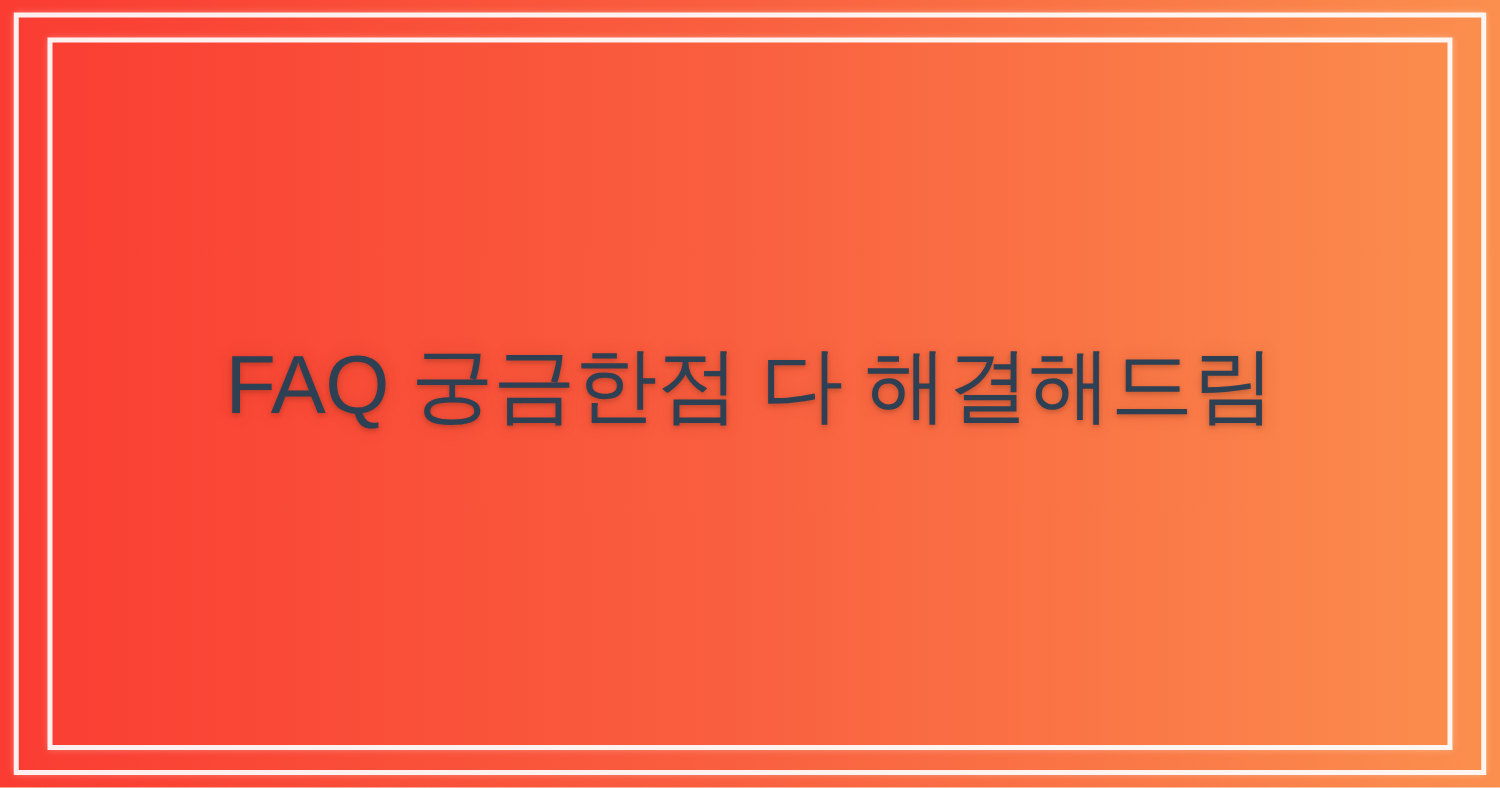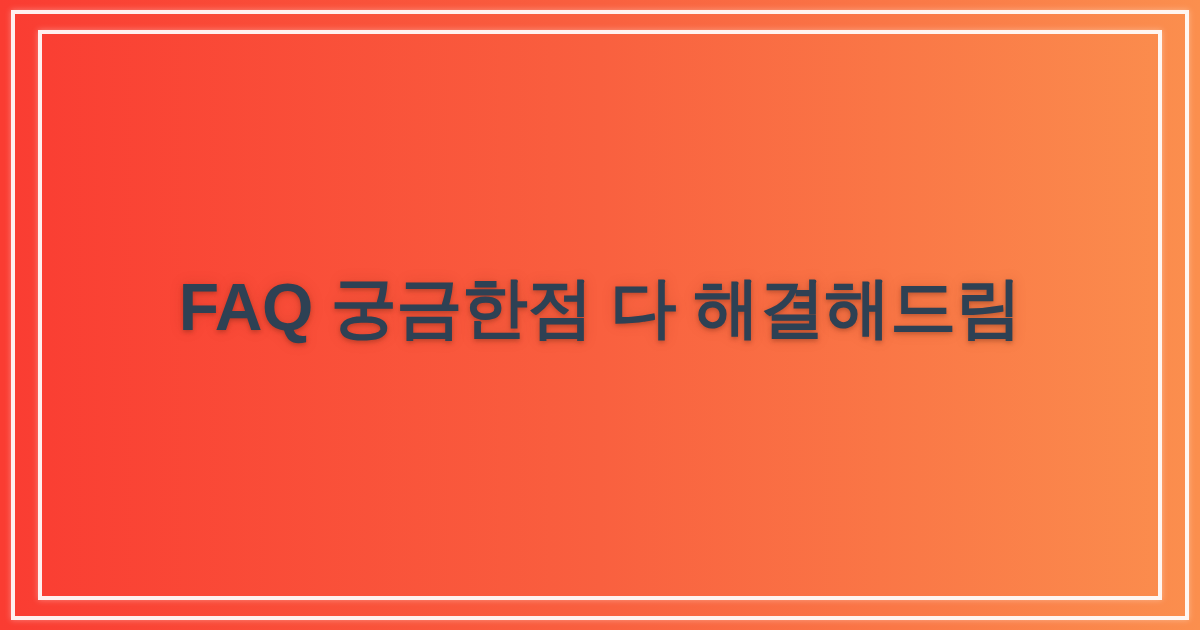--- a/index.html
+++ b/index.html
@@ -60,21 +60,21 @@
     justify-content: center;
     padding: 0 90px;
     box-sizing: border-box;
   }
 
   .title {
     margin: 0;
     max-width: 860px;
     text-align: center;
     font-size: 66px;
-    font-weight: 700;
+    font-weight: 400;
     line-height: 1.22;
     letter-spacing: -0.5px;
     color: #2e4154;
     text-shadow:
       0 2px 4px rgba(80, 25, 10, 0.30),
       0 0 14px rgba(120, 40, 15, 0.18);
     word-break: keep-all;
     transform: translateY(-8px);
   }
 </style>

